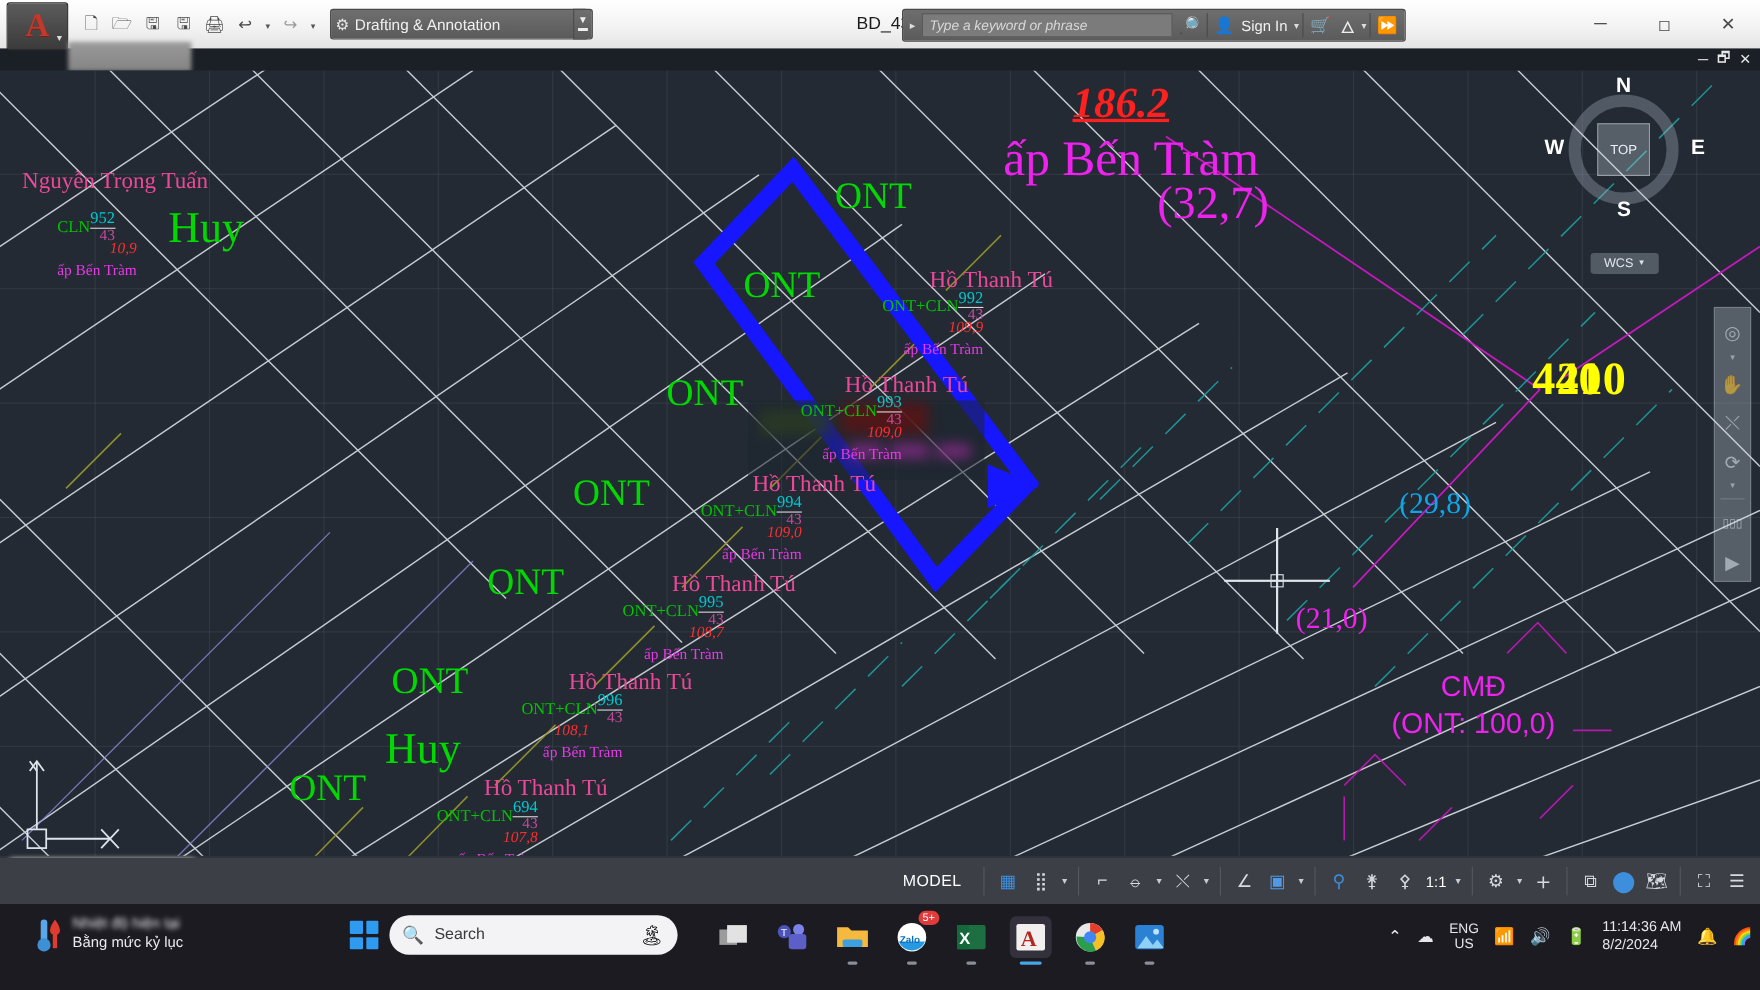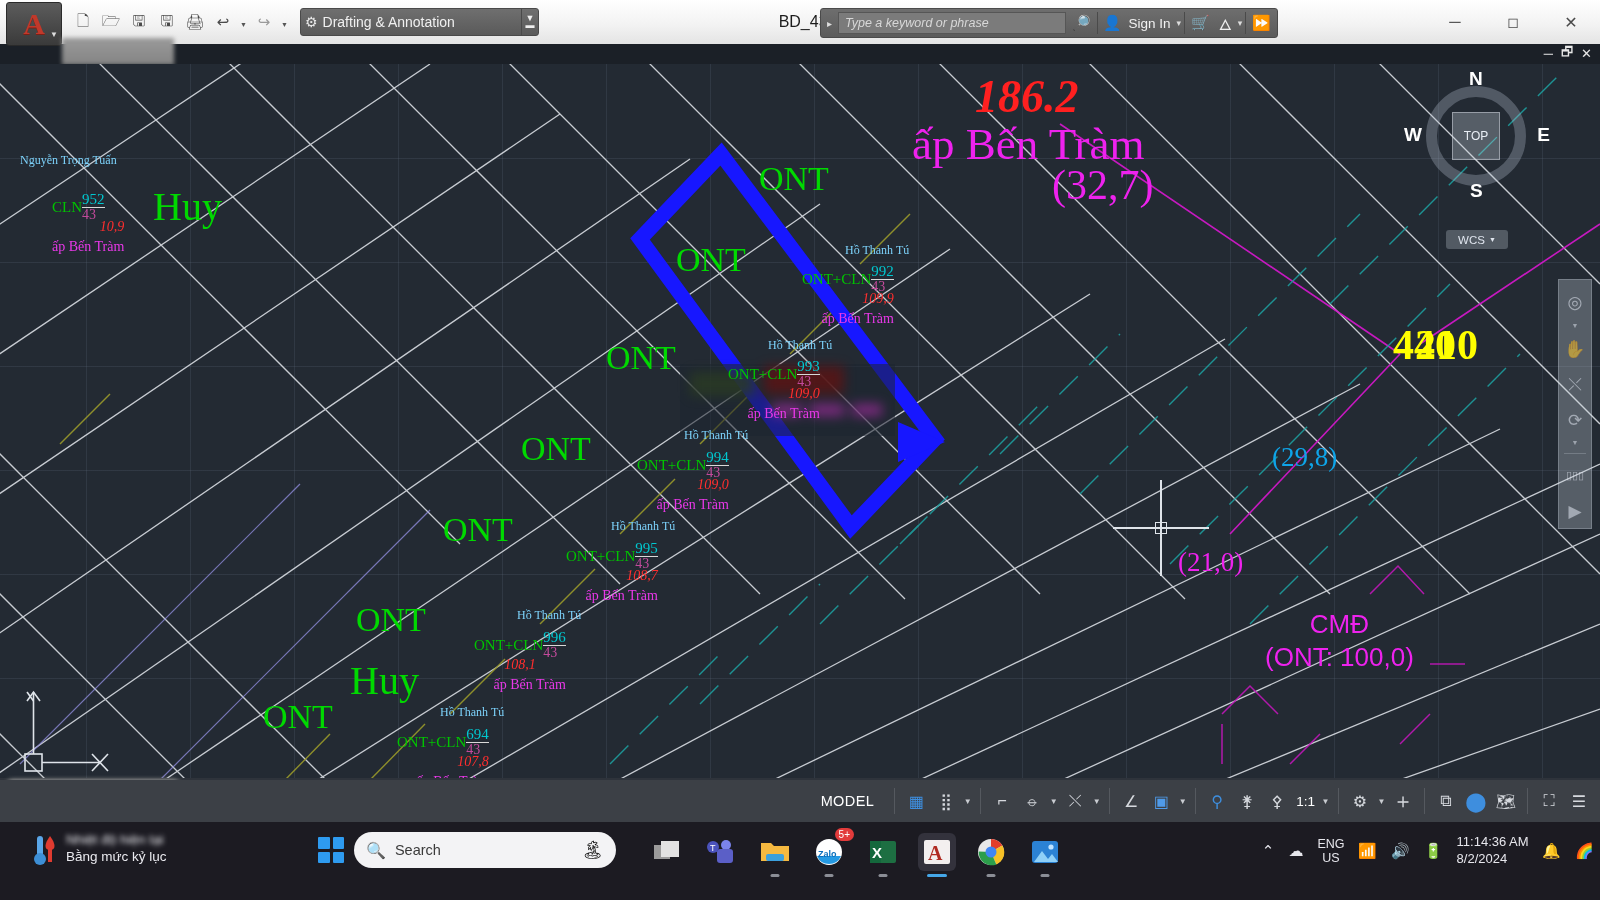--- a/index.html
+++ b/index.html
@@ -112,26 +112,26 @@
       linear-gradient(to right, rgba(120,135,155,0.16) 1px, transparent 1px),
       linear-gradient(to bottom, rgba(120,135,155,0.16) 1px, transparent 1px);
     background-size: 104px 104px;
     background-position: -18px -10px;
   }
   .cadsvg { position:absolute; inset:0; }
 
   
   .lbl { position: absolute; white-space: nowrap; line-height: 1;
     font-family: "Liberation Serif", serif; }
-  .owner { color: #7dd3fc; font-size: 12px; }
+  .owner { color: #ec4899; font-size: 21px; }
   .ont { color: #00d900; font-family:"Liberation Serif", serif; font-weight: 400; }
   .parcel { position:absolute; }
   .parcel .prow { display: flex; align-items: center; }
   .parcel .ptype { color:#00c400; font-size: 15px; font-family:"Liberation Serif",serif; }
-  .parcel .pfrac { display:inline-block; text-align:left; line-height:1; }
+  .parcel .pfrac { display:inline-block; text-align:right; line-height:1; }
   .parcel .pnum { color:#00c8d0; font-size: 15px; display:block; font-family:"Liberation Serif",serif;}
   .parcel .pden { color:#c24a9b; font-size: 14px; display:block; border-top: 1px solid #d9d9d9;
     font-family:"Liberation Serif",serif; }
   .parcel .parea { color:#ff2e2e; font-size: 14px; font-style: italic; font-family:"Liberation Serif",serif;}
   .parcel .pvillage { color:#e838e8; font-size: 14px; font-family:"Liberation Serif",serif; }
 
   .magenta { color:#ee22ee; font-family:"Liberation Serif", serif; }
   .redtxt  { color:#ff2020; font-family:"Liberation Serif", serif; font-style: italic; font-weight:bold;}
   .yellowtxt { color:#ffff00; font-family:"Liberation Serif", serif; font-weight:bold; }
   .cmd-txt { color:#ee22ee; font-family:"Liberation Sans", sans-serif; }
@@ -510,21 +510,21 @@
               <span class="pnum">694</span>
               <span class="pden">43</span>
             </span>
           </div>
           <div class="parea" style="text-align: right; margin-top: -3px;">107,8</div>
           <div class="pvillage" style="margin-top: 4px; text-align: right;">ấp Bến Tràm</div>
         </div>
       </div>
 
     <div id="annot-layer">
-        <div class="lbl redtxt" style="left: 975px; top: 10px; font-size: 46px; color: rgb(255, 32, 32);">186.2</div>
+        <div class="lbl redtxt" style="left: 975px; top: 10px; font-size: 39px; color: rgb(255, 32, 32); text-decoration: underline;">186.2</div>
         <div class="lbl magenta" style="left: 912px; top: 58px; font-size: 45px; color: rgb(238, 34, 238);">ấp Bến Tràm</div>
         <div class="lbl magenta" style="left: 1052px; top: 100px; font-size: 42px; color: rgb(238, 34, 238);">(32,7)</div>
         <div class="lbl yellowtxt" style="left: 1393px; top: 260px; font-size: 42px; color: rgb(255, 255, 0);">440</div>
         <div class="lbl yellowtxt" style="left: 1415px; top: 260px; font-size: 42px; color: rgb(255, 255, 0);">210</div>
         <div class="lbl magenta" style="left: 1272px; top: 380px; font-size: 27px; color: #0ea5e9;">(29,8)</div>
         <div class="lbl magenta" style="left: 1178px; top: 485px; font-size: 27px; color: rgb(238, 34, 238);">(21,0)</div>
       </div>
 
     <div class="parcel" style="left:1265px; top:545px; text-align:center;">
       <div class="cmd-txt" style="font-size:26px;">CMĐ</div>

